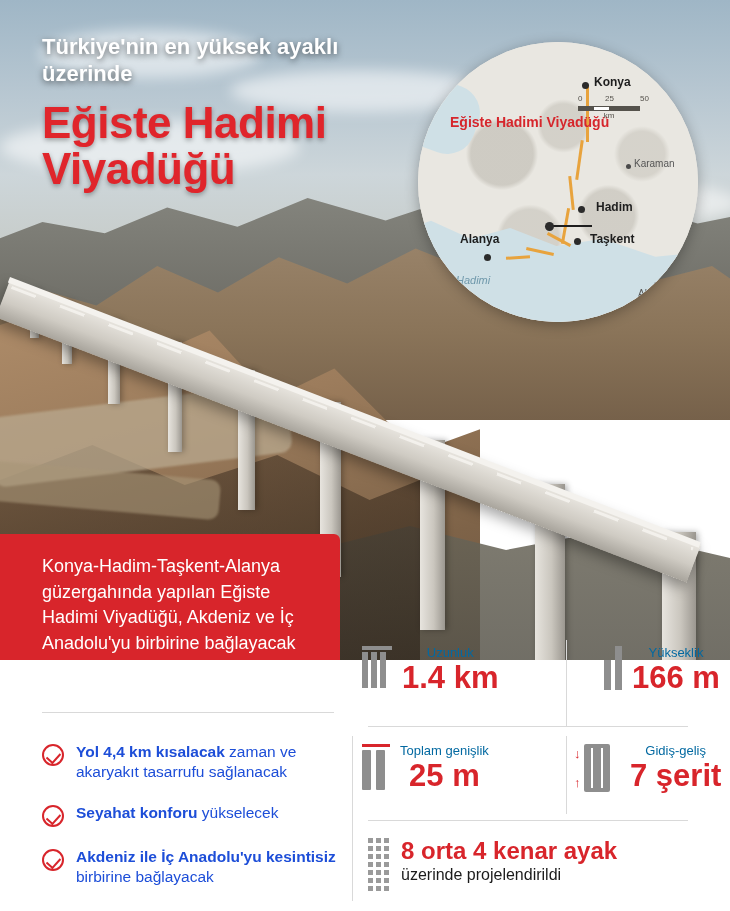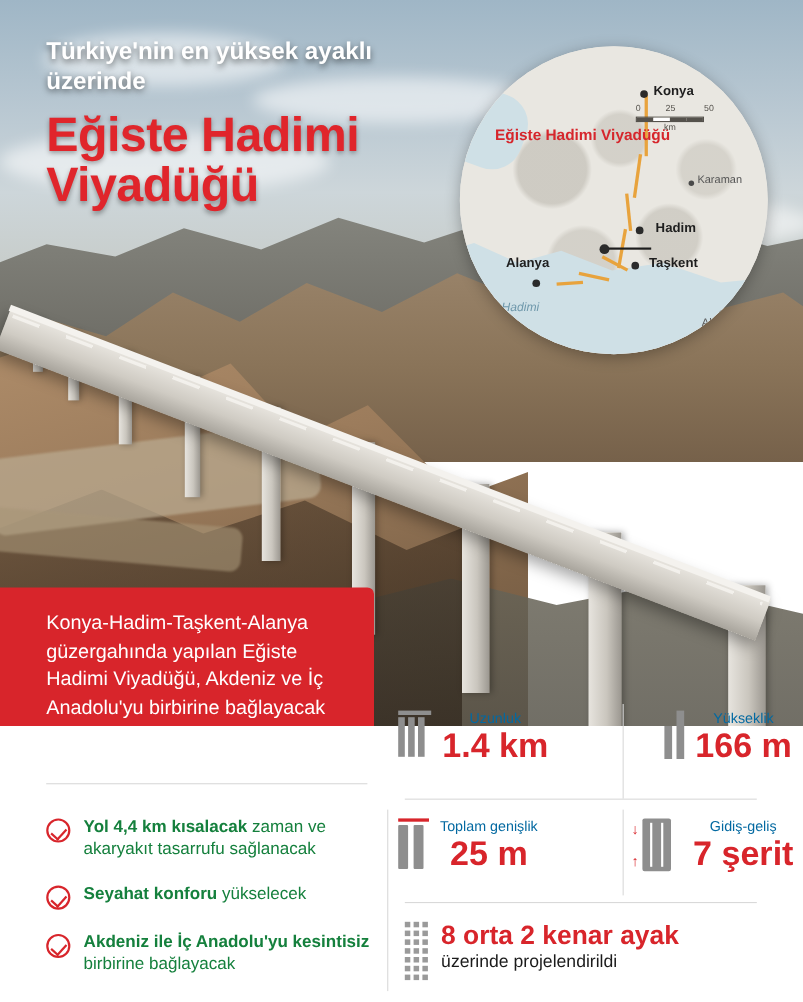--- a/index.html
+++ b/index.html
@@ -247,21 +247,21 @@
   }
   .check:after {
     content: "";
     position: absolute;
     left: 5px; top: 4px;
     width: 7px; height: 11px;
     border: solid #d8252b;
     border-width: 0 2.5px 2.5px 0;
     transform: rotate(42deg);
   }
-  .btext { font-size: 15.5px; line-height: 1.32; color: #15803d; }
+  .btext { font-size: 15.5px; line-height: 1.32; color: #1d4ed8; }
   .btext b { font-weight: bold; }
 
   
   .stat { position: absolute; }
   .stat .slabel { font-size: 13px; color: #0369a1; line-height: 1.1; text-align: center; }
   .stat .svalue { font-size: 31px; font-weight: bold; color: #d8252b; line-height: 1.05; margin-top: 2px; text-align: center; }
   .stat .srow { display: flex; align-items: flex-start; gap: 10px; }
   .icon-col { flex: 0 0 auto; }
 
   .ic-piers { display:flex; gap:3px; align-items:flex-end; }
@@ -506,19 +506,19 @@
           <i></i>
           <i></i>
           <i></i>
           <i></i>
           <i></i>
         <i></i>
           <i></i>
           <i></i>
       </div>
       <div>
-        <div class="big">8 orta 2 kenar ayak</div>
+        <div class="big">8 orta 4 kenar ayak</div>
         <div class="sub">üzerinde projelendirildi</div>
       </div>
     </div>
   </div>
 
 </div>
 
 </body></html>

